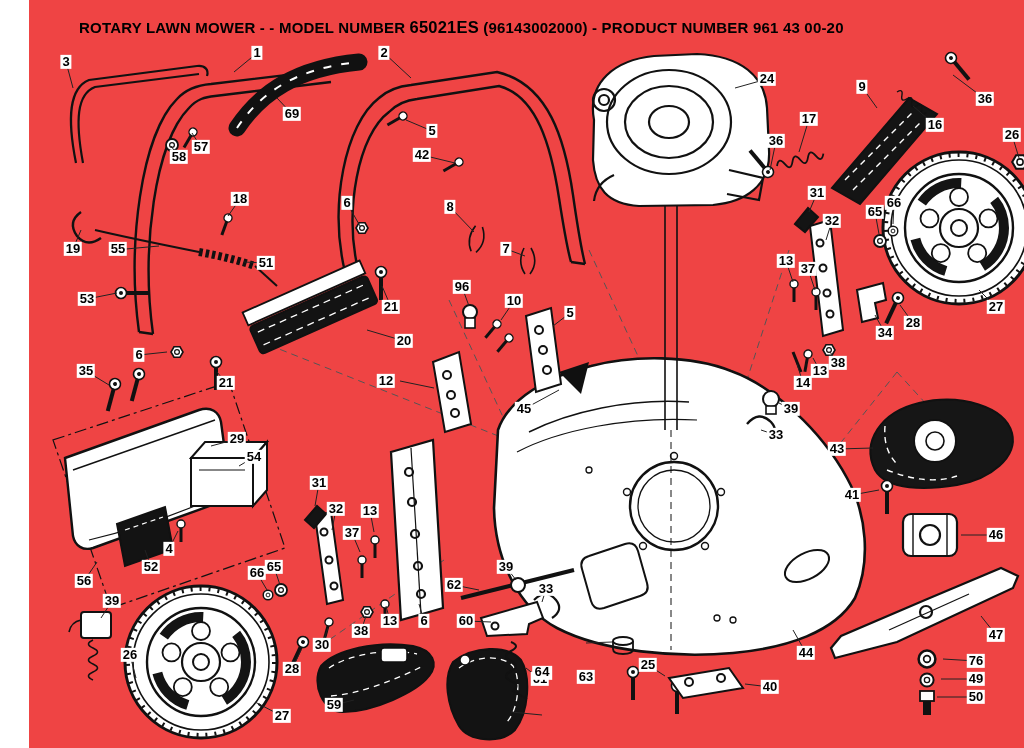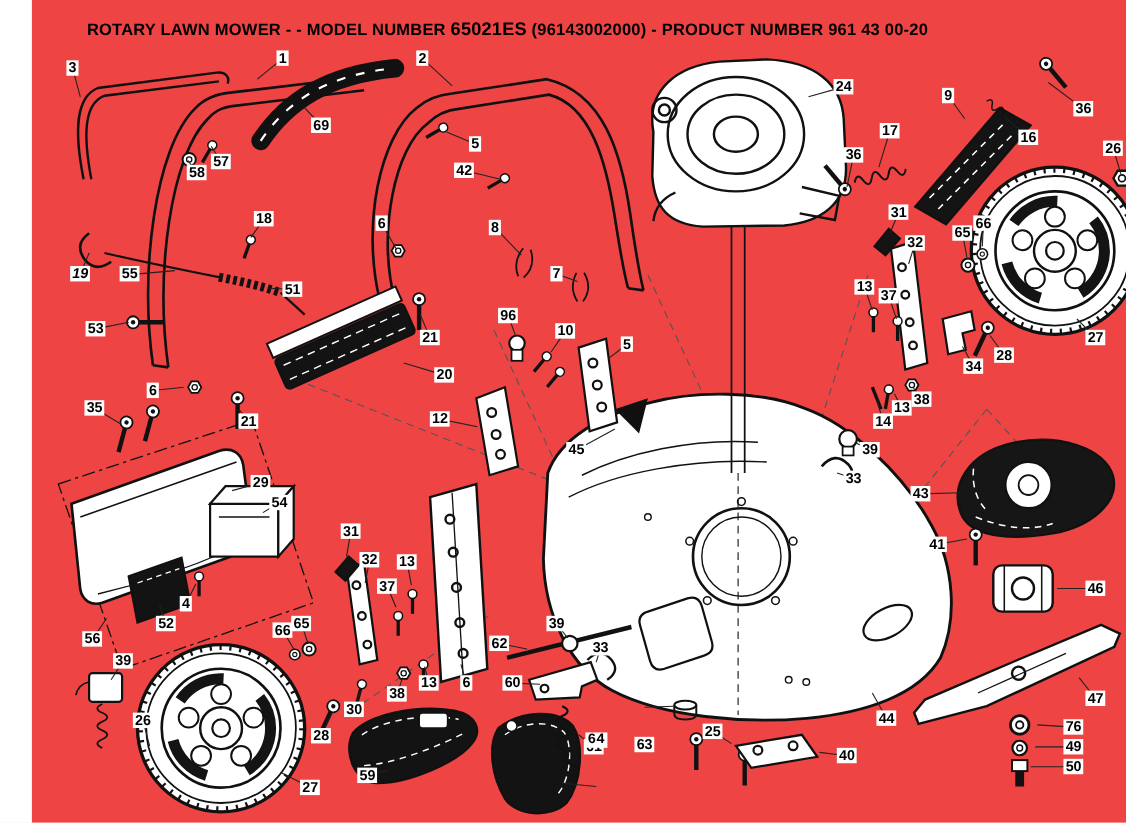--- a/index.html
+++ b/index.html
@@ -430,33 +430,33 @@
     <div class="part-label" style="left: 211px; top: 199px;">18</div>
     <div class="part-label" style="left: 318px; top: 203px;">6</div>
     <div class="part-label" style="left: 421px; top: 207px;">8</div>
     <div class="part-label" style="left: 738px; top: 79px;">24</div>
     <div class="part-label" style="left: 833px; top: 87px;">9</div>
     <div class="part-label" style="left: 956px; top: 99px;">36</div>
     <div class="part-label" style="left: 906px; top: 125px;">16</div>
     <div class="part-label" style="left: 780px; top: 119px;">17</div>
     <div class="part-label" style="left: 747px; top: 141px;">36</div>
     <div class="part-label" style="left: 983px; top: 135px;">26</div>
-    <div class="part-label" style="left: 44px; top: 249px; font-style: italic;">19</div>
+    <div class="part-label" style="left: 44px; top: 249px;">19</div>
     <div class="part-label" style="left: 89px; top: 249px;">55</div>
     <div class="part-label" style="left: 237px; top: 263px;">51</div>
     <div class="part-label" style="left: 477px; top: 249px;">7</div>
     <div class="part-label" style="left: 58px; top: 299px;">53</div>
     <div class="part-label" style="left: 362px; top: 307px;">21</div>
     <div class="part-label" style="left: 433px; top: 287px;">96</div>
     <div class="part-label" style="left: 485px; top: 301px;">10</div>
     <div class="part-label" style="left: 541px; top: 313px;">5</div>
     <div class="part-label" style="left: 375px; top: 341px;">20</div>
     <div class="part-label" style="left: 110px; top: 355px;">6</div>
     <div class="part-label" style="left: 57px; top: 371px;">35</div>
-    <div class="part-label" style="left: 371px; top: 381px;">12</div>
+    <div class="part-label" style="left: 357px; top: 381px;">12</div>
     <div class="part-label" style="left: 197px; top: 383px;">21</div>
     <div class="part-label" style="left: 495px; top: 409px;">45</div>
     <div class="part-label" style="left: 788px; top: 193px;">31</div>
     <div class="part-label" style="left: 803px; top: 221px;">32</div>
     <div class="part-label" style="left: 865px; top: 203px;">66</div>
     <div class="part-label" style="left: 846px; top: 212px;">65</div>
     <div class="part-label" style="left: 757px; top: 261px;">13</div>
     <div class="part-label" style="left: 779px; top: 269px;">37</div>
     <div class="part-label" style="left: 967px; top: 307px;">27</div>
     <div class="part-label" style="left: 884px; top: 323px;">28</div>

